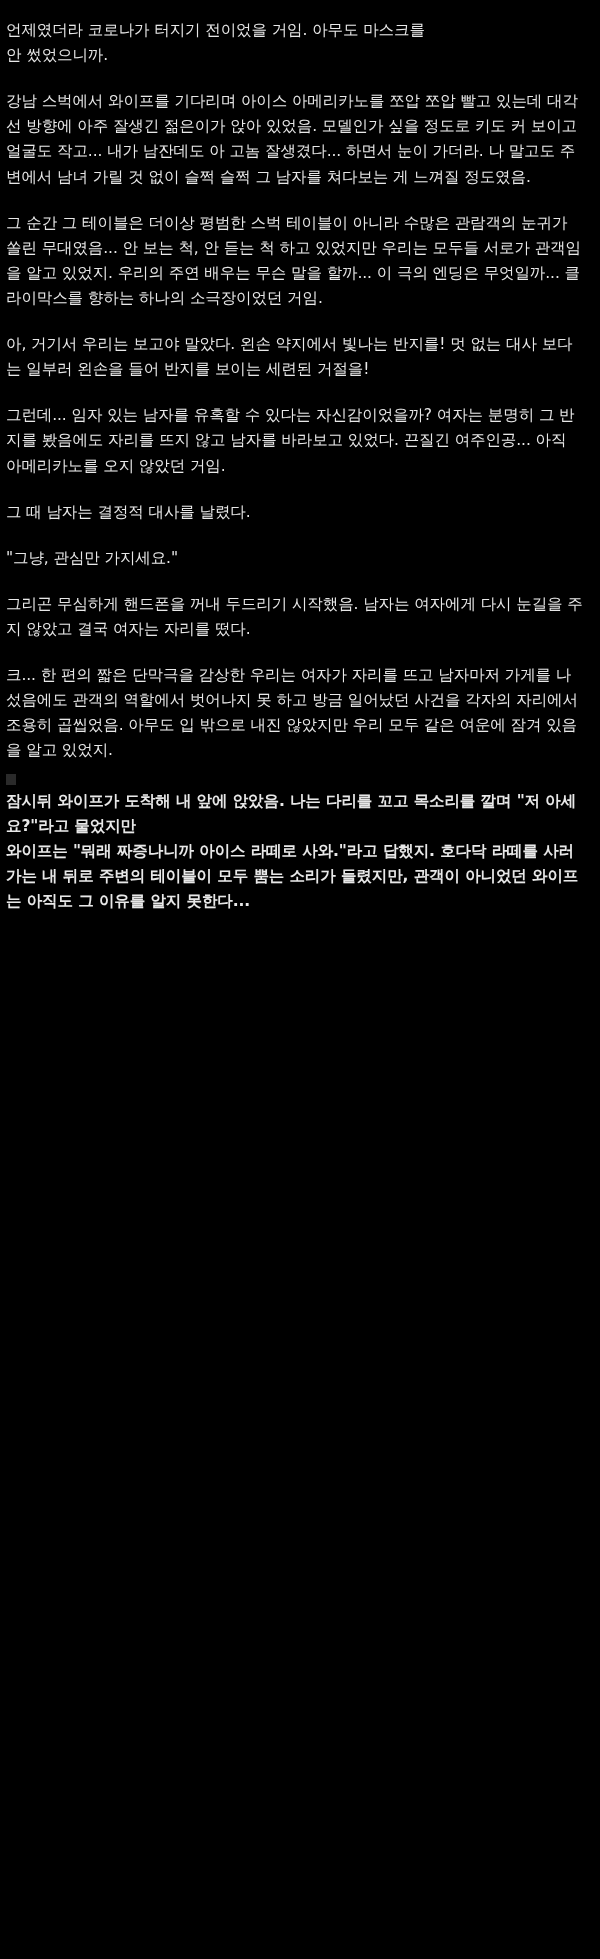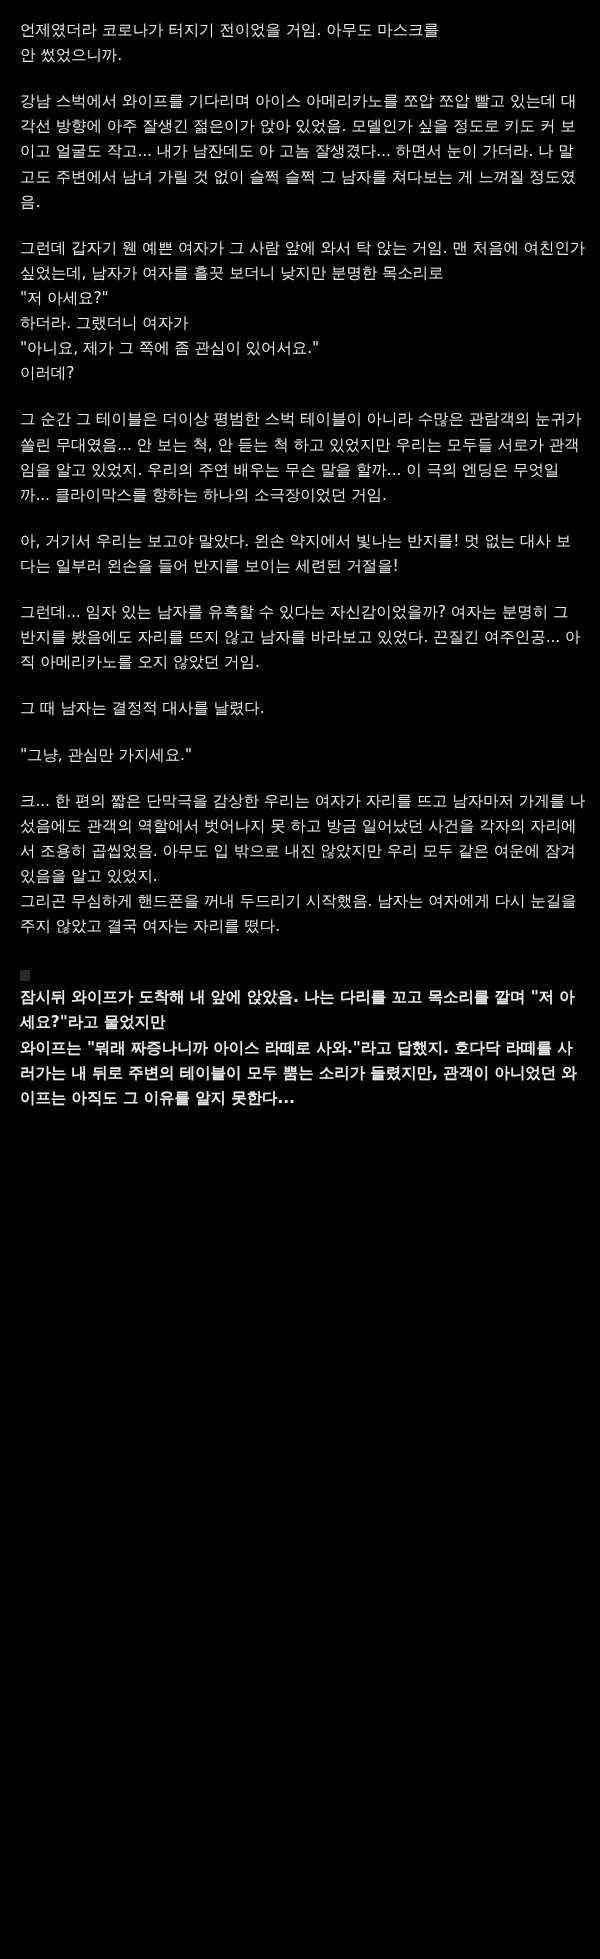--- a/index.html
+++ b/index.html
@@ -10,21 +10,21 @@
   body {
     width: 600px;
     min-height: 1959px;
     font-family: "DejaVu Sans", "Liberation Sans", sans-serif;
   }
   .page {
     width: 600px;
     min-height: 1959px;
     background: #000000;
     box-sizing: border-box;
-    padding: 18px 14px 16px 20px;
+    padding: 18px 14px 16px 6px;
     display: flex;
     flex-direction: column;
   }
   .para {
     color: #e8e8e8;
     font-size: 15.5px;
     line-height: 1.62;
     letter-spacing: -0.1px;
     margin: 0 0 21px 0;
     white-space: pre-wrap;
@@ -49,30 +49,25 @@
   }
 </style>
 </head>
 <body>
 
 <div class="page">
 
   <p class="para">언제였더라 코로나가 터지기 전이었을 거임. 아무도 마스크를
 안 썼었으니까.</p>
   <p class="para">강남 스벅에서 와이프를 기다리며 아이스 아메리카노를 쪼압 쪼압 빨고 있는데 대각선 방향에 아주 잘생긴 젊은이가 앉아 있었음. 모델인가 싶을 정도로 키도 커 보이고 얼굴도 작고... 내가 남잔데도 아 고놈 잘생겼다... 하면서 눈이 가더라. 나 말고도 주변에서 남녀 가릴 것 없이 슬쩍 슬쩍 그 남자를 쳐다보는 게 느껴질 정도였음.</p>
-  <p class="para">그런데 갑자기 웬 예쁜 여자가 그 사람 앞에 와서 탁 앉는 거임. 맨 처음에 여친인가 싶었는데, 남자가 여자를 흘끗 보더니 낮지만 분명한 목소리로
-"저 아세요?"
-하더라. 그랬더니 여자가
-"아니요, 제가 그 쪽에 좀 관심이 있어서요."
-이러데?</p>
   <p class="para">그 순간 그 테이블은 더이상 평범한 스벅 테이블이 아니라 수많은 관람객의 눈귀가 쏠린 무대였음... 안 보는 척, 안 듣는 척 하고 있었지만 우리는 모두들 서로가 관객임을 알고 있었지. 우리의 주연 배우는 무슨 말을 할까... 이 극의 엔딩은 무엇일까... 클라이막스를 향하는 하나의 소극장이었던 거임.</p>
   <p class="para">아, 거기서 우리는 보고야 말았다. 왼손 약지에서 빛나는 반지를! 멋 없는 대사 보다는 일부러 왼손을 들어 반지를 보이는 세련된 거절을!</p>
   <p class="para">그런데... 임자 있는 남자를 유혹할 수 있다는 자신감이었을까? 여자는 분명히 그 반지를 봤음에도 자리를 뜨지 않고 남자를 바라보고 있었다. 끈질긴 여주인공... 아직 아메리카노를 오지 않았던 거임.</p>
   <p class="para">그 때 남자는 결정적 대사를 날렸다.</p>
   <p class="para">"그냥, 관심만 가지세요."</p>
+  <p class="para">그리곤 무심하게 핸드폰을 꺼내 두드리기 시작했음. 남자는 여자에게 다시 눈길을 주지 않았고 결국 여자는 자리를 떴다.</p>
   <p class="para tight">크... 한 편의 짧은 단막극을 감상한 우리는 여자가 자리를 뜨고 남자마저 가게를 나섰음에도 관객의 역할에서 벗어나지 못 하고 방금 일어났던 사건을 각자의 자리에서 조용히 곱씹었음. 아무도 입 밖으로 내진 않았지만 우리 모두 같은 여운에 잠겨 있음을 알고 있었지.</p>
-  <p class="para">그리곤 무심하게 핸드폰을 꺼내 두드리기 시작했음. 남자는 여자에게 다시 눈길을 주지 않았고 결국 여자는 자리를 떴다.</p>
   <div class="spacer-block"></div>
   <div class="sep-bar"></div>
   <p class="para">잠시뒤 와이프가 도착해 내 앞에 앉았음. 나는 다리를 꼬고 목소리를 깔며 "저 아세요?"라고 물었지만
 와이프는 "뭐래 짜증나니까 아이스 라떼로 사와."라고 답했지. 호다닥 라떼를 사러가는 내 뒤로 주변의 테이블이 모두 뿜는 소리가 들렸지만, 관객이 아니었던 와이프는 아직도 그 이유를 알지 못한다...</p>
 
 </div>
 
 </body></html>

